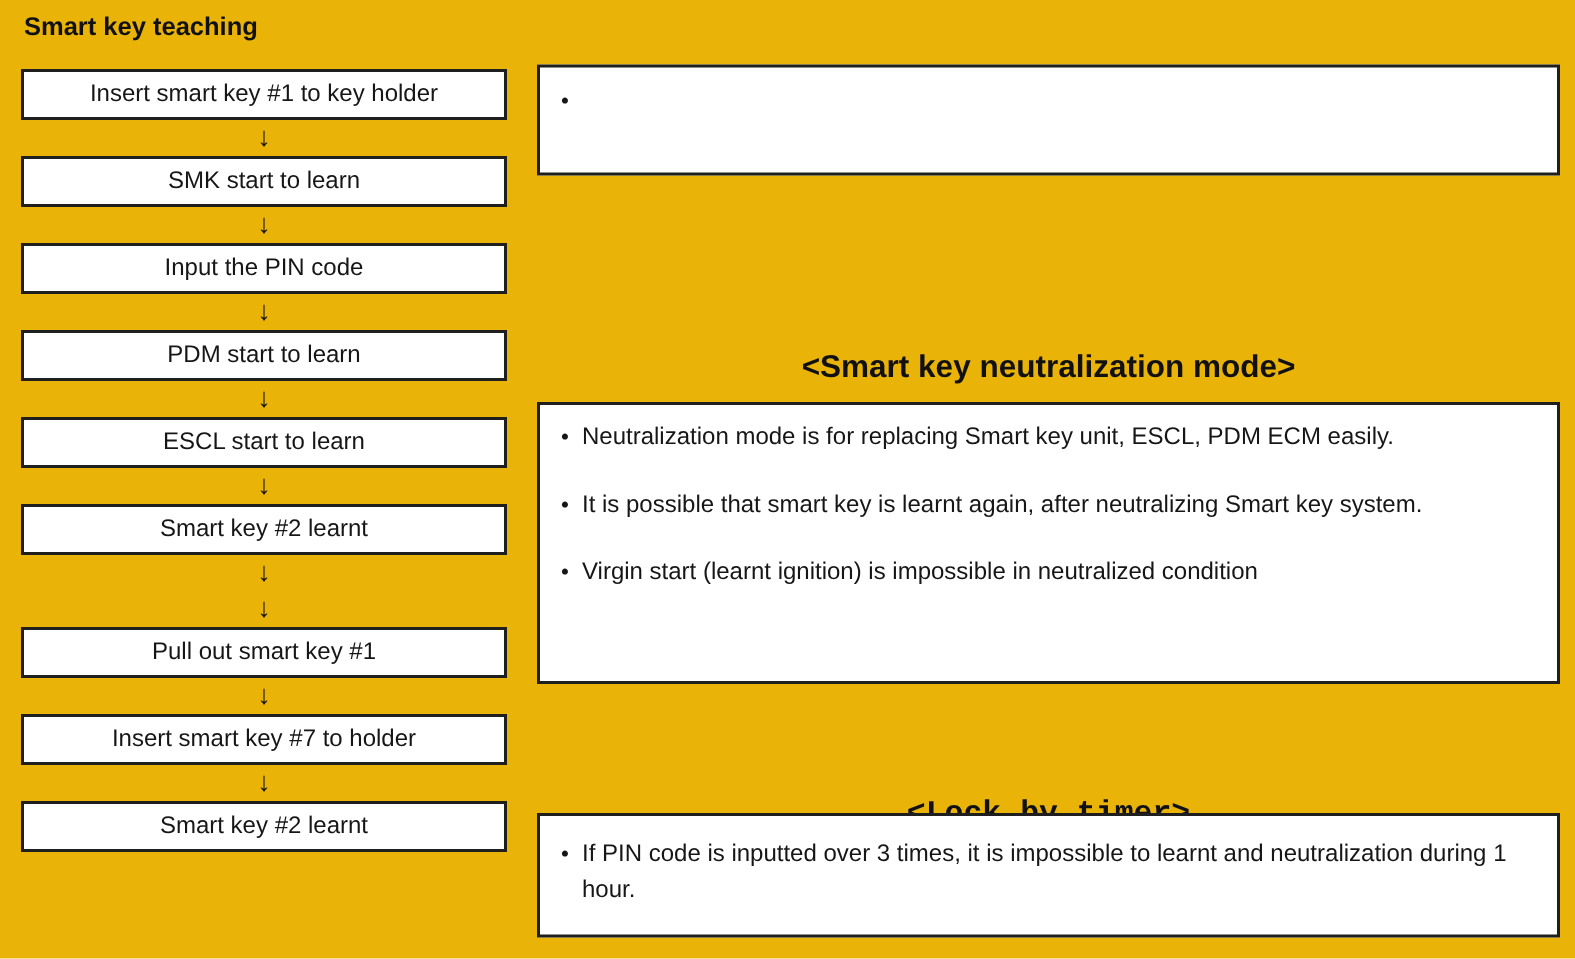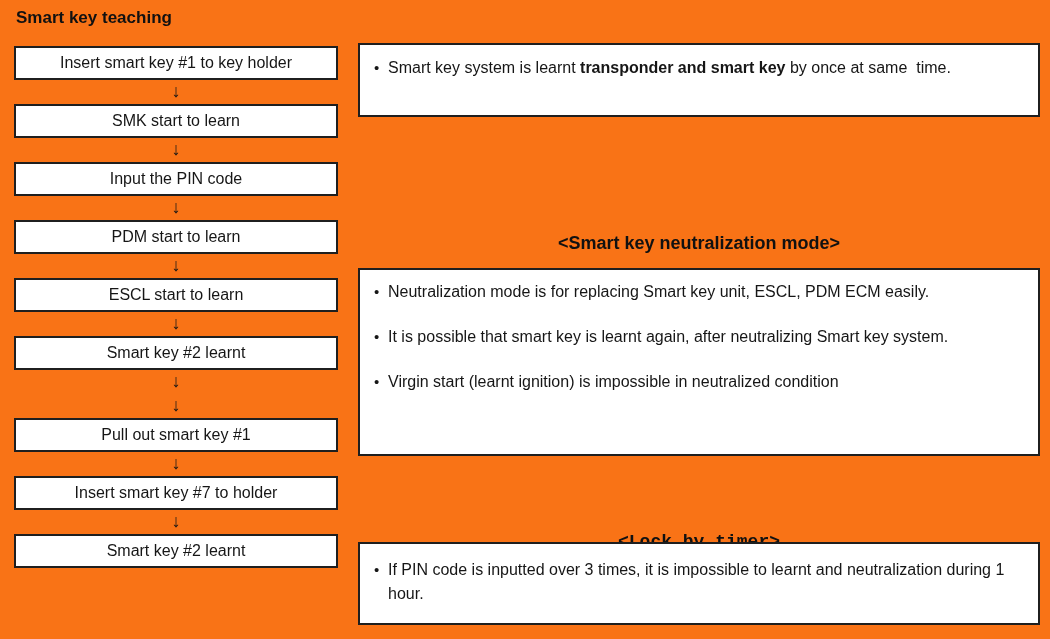--- a/index.html
+++ b/index.html
@@ -1,20 +1,20 @@
 <!DOCTYPE html>
 <html><head>
 <meta charset="utf-8">
 <style>
   html, body { margin: 0; padding: 0; background: #ffffff; }
   .canvas {
     position: relative;
     width: 1050px;
     height: 639px;
-    background: #f97316;
+    background: #eab308;
     font-family: "Liberation Sans", sans-serif;
     color: #161616;
     overflow: hidden;
   }
   .title {
     position: absolute;
     left: 16px;
     top: 8px;
     margin: 0;
     font-size: 17px;
@@ -78,21 +78,21 @@
     font-size: 15px;
     line-height: 24px;
   }
   .btext { white-space: pre-wrap; }
   .btext b { font-weight: bold; }
   .note-heading {
     position: absolute;
     left: 358px;
     width: 682px;
     text-align: center;
-    font-size: 18px;
+    font-size: 21px;
     font-weight: bold;
     color: #111111;
   }
   .h-neutral { top: 233px; }
   .h-lock { top: 532px; font-family: Liberation Mono, monospace; }
 </style>
 </head>
 <body>
 
 <div class="canvas">
@@ -134,21 +134,20 @@
     </div>
     <div class="farrow">↓</div>
     <div class="fbox">
       <span class="fbox-label">Smart key #2 learnt</span>
     </div>
   </div>
 
   <div class="note note-a">
     <div class="bullet">
       <span class="dot">•</span>
-      <span class="btext"><span>Smart key system is learnt </span><b>transponder and smart key</b><span> by once at same  time.</span></span>
     </div>
   </div>
 
   <div class="note-heading h-neutral">&lt;Smart key neutralization mode&gt;</div>
 
   <div class="note note-b">
     <div class="bullet">
       <span class="dot">•</span>
       <span class="btext"><span>Neutralization mode is for replacing Smart key unit, ESCL, PDM ECM easily.</span></span>
     </div>

